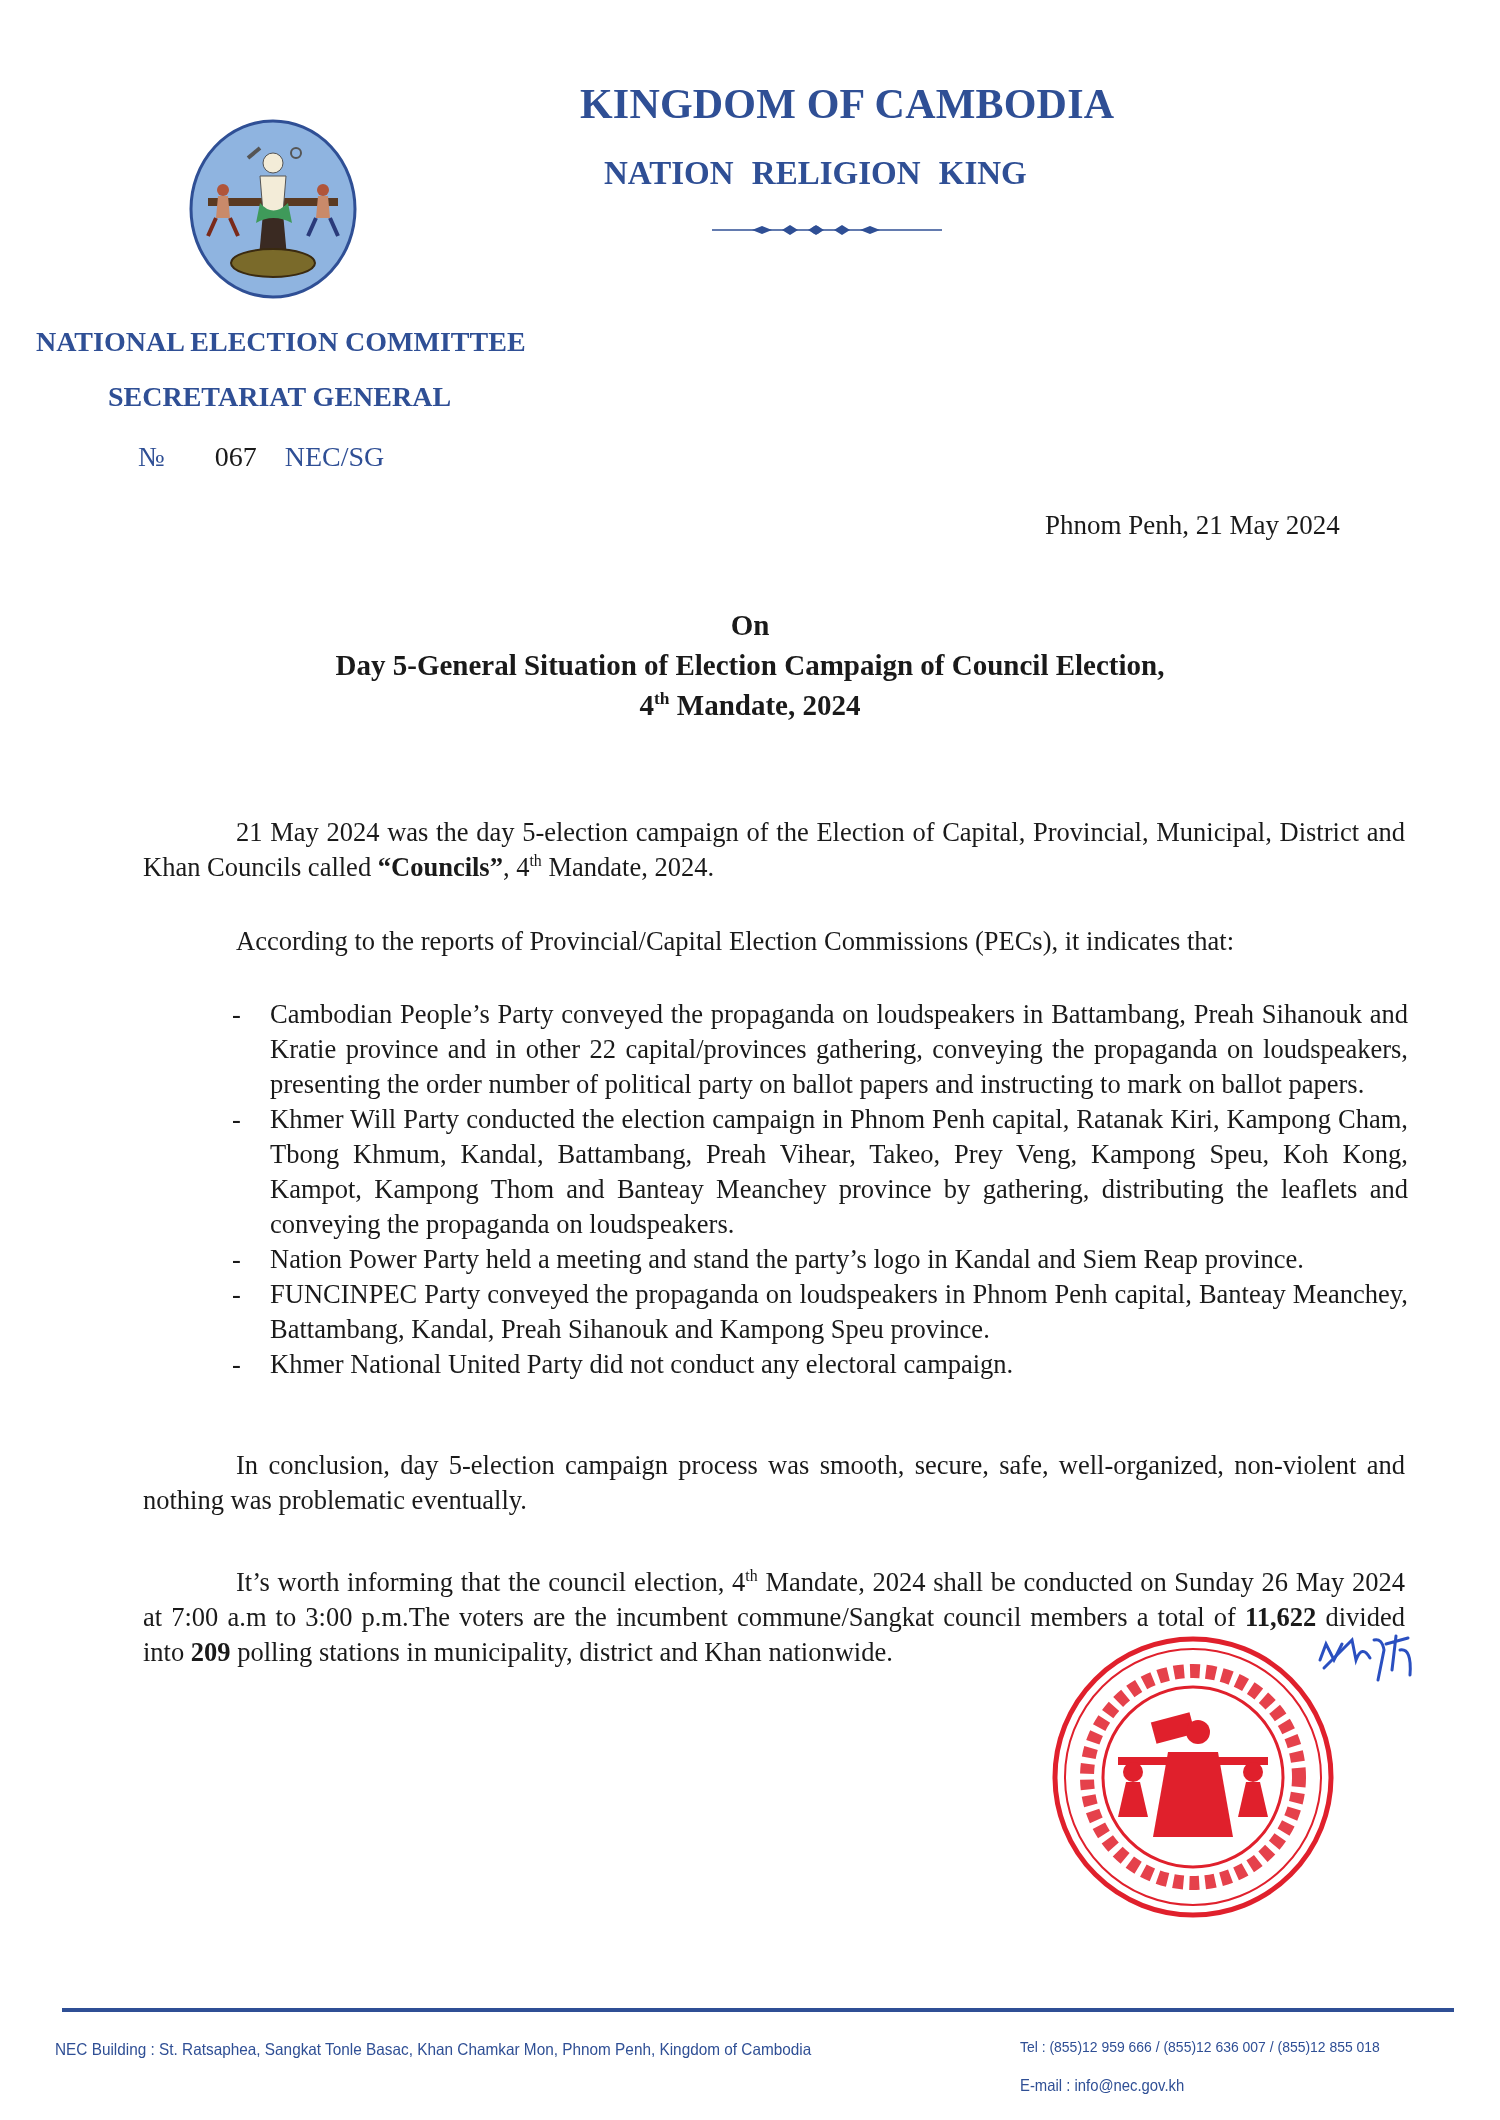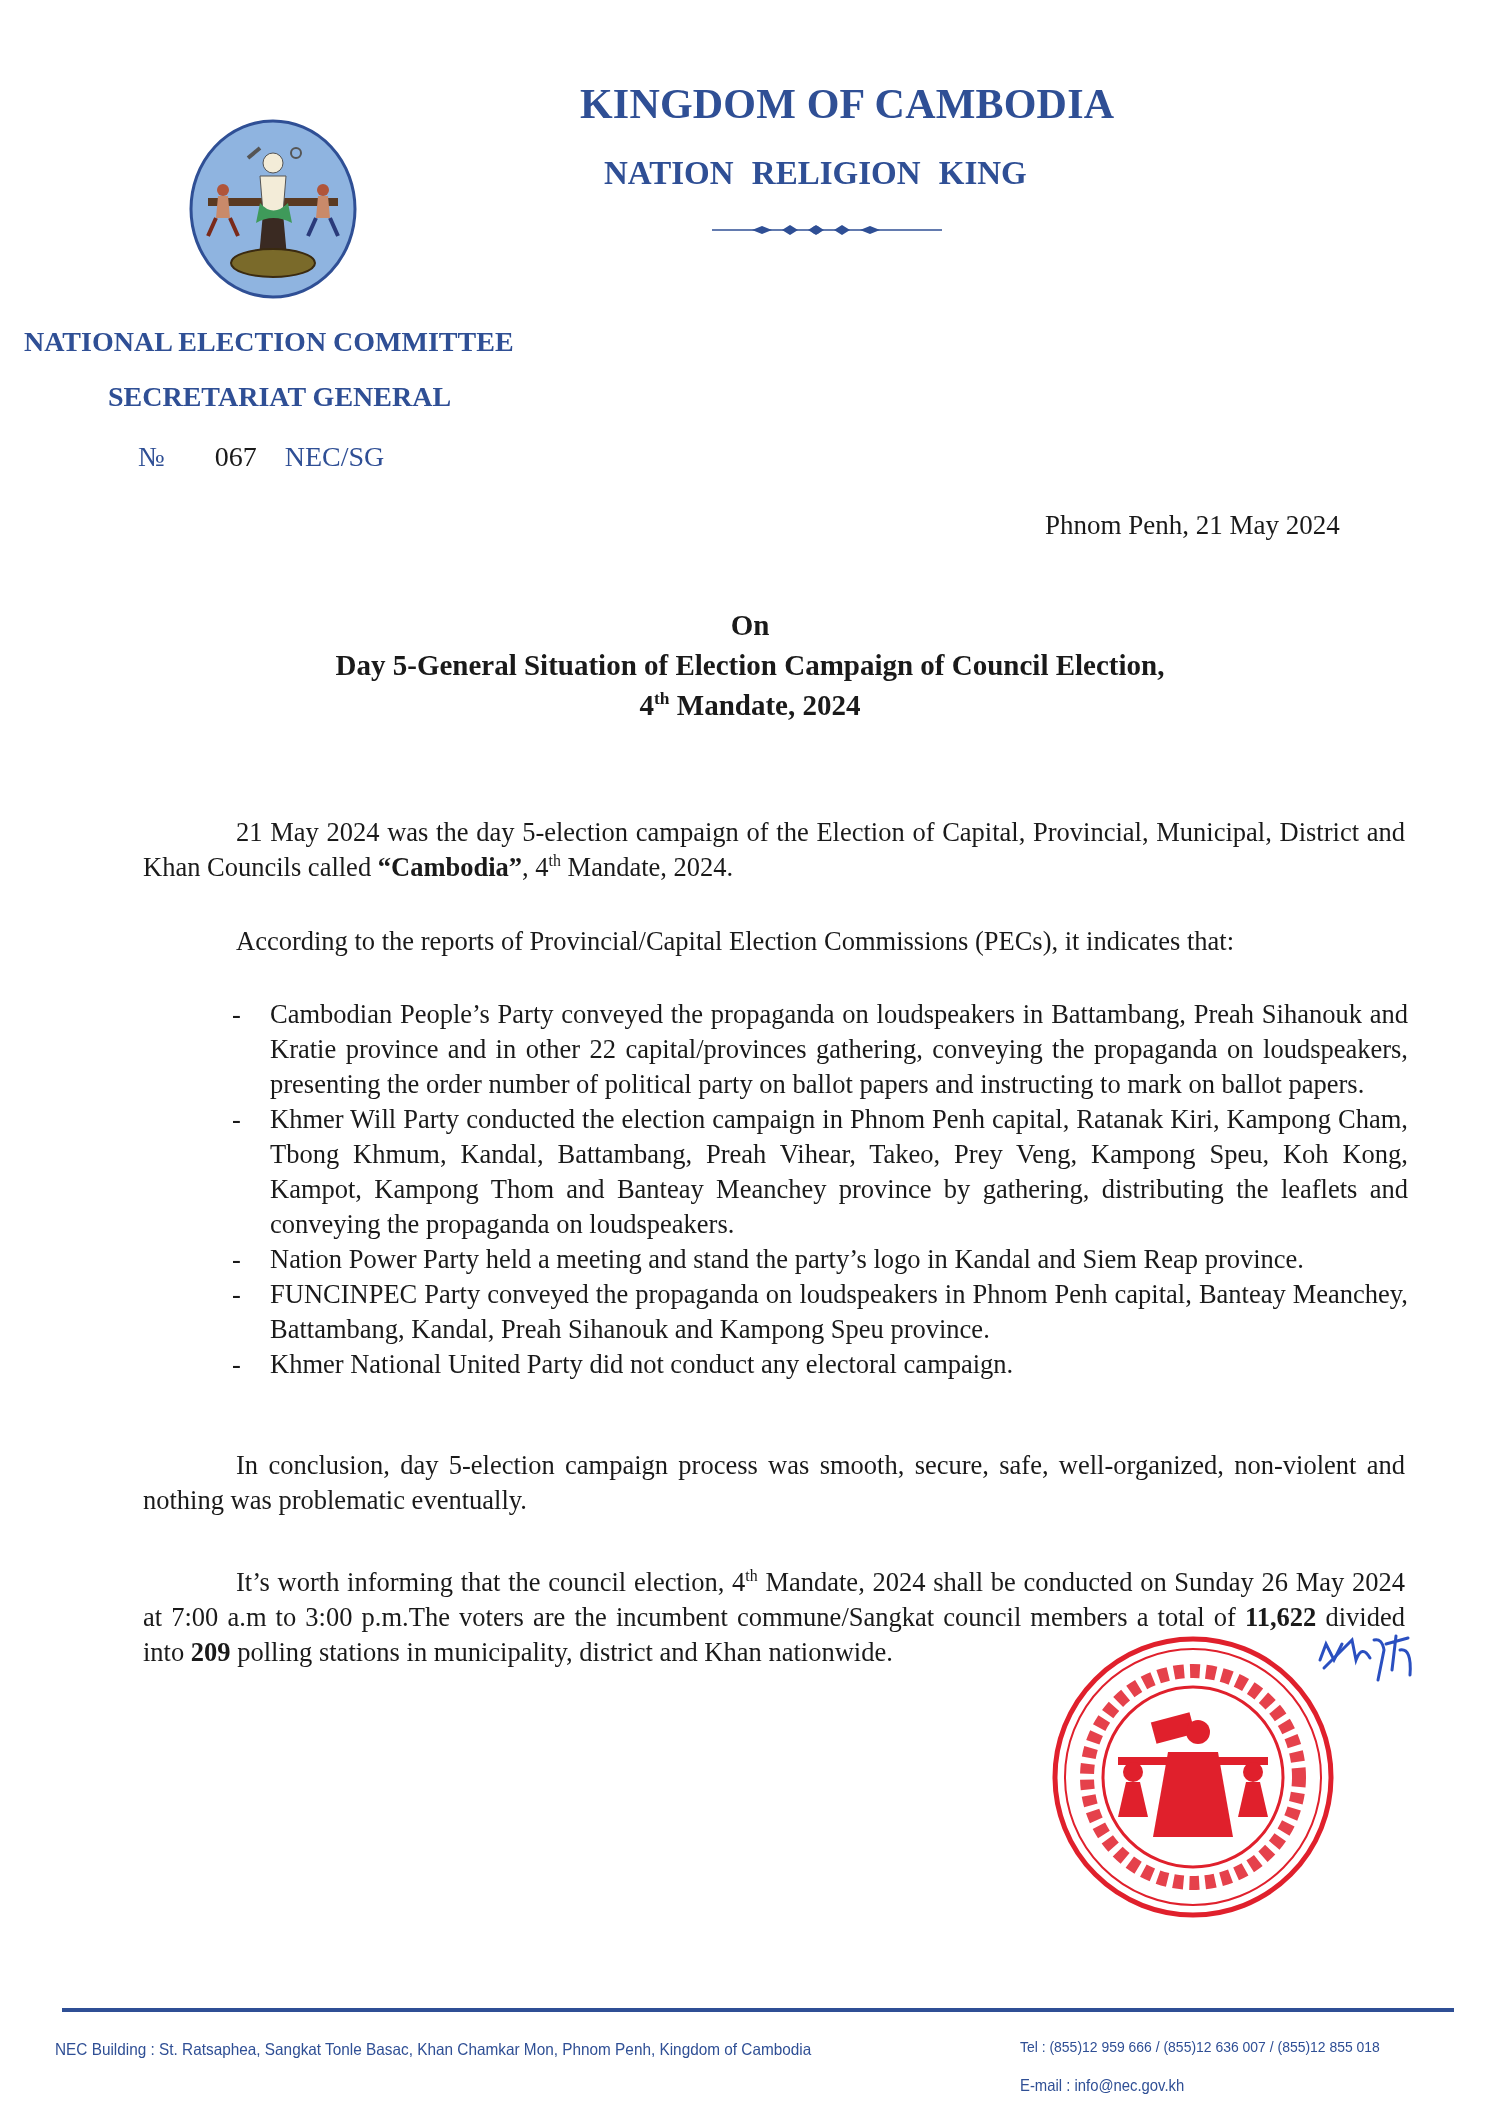--- a/index.html
+++ b/index.html
@@ -6,21 +6,21 @@
   body { width: 1500px; height: 2120px; position: relative; overflow: hidden;
          font-family: "Liberation Serif", "DejaVu Serif", serif; color: #1a1a1a; }
   .abs { position: absolute; }
   .blue { color: #2f4f95; }
 
   
   #emblem { left: 188px; top: 118px; width: 170px; height: 182px; }
   #kingdom { left: 580px; top: 80px; font-size: 42px; font-weight: bold; letter-spacing: 0.2px; text-align: center; }
   #motto { left: 604px; top: 155px; font-size: 33px; font-weight: bold; word-spacing: 10px; }
   #ornament { left: 712px; top: 222px; width: 230px; height: 16px; }
-  #nec-name { left: 24px; top: 326px; font-size: 28px; font-weight: bold; }
+  #nec-name { left: 36px; top: 326px; font-size: 28px; font-weight: bold; }
   #secretariat { left: 108px; top: 381px; font-size: 28px; font-weight: bold; }
   #ref-line { left: 138px; top: 441px; font-size: 28px; }
   #ref-line .num { color: #1a1a1a; margin-left: 50px; margin-right: 28px; }
 
   #date { left: 1045px; top: 510px; font-size: 27px; }
 
   
   #title-block { left: 0; width: 1500px; top: 605px; text-align: center; font-weight: bold; font-size: 29px; line-height: 40px; }
   sup { font-size: 60%; line-height: 0; vertical-align: super; }
 
@@ -81,21 +81,21 @@
 </div>
 
 <div id="date" class="abs">Phnom Penh, 21 May 2024</div>
 
 <div id="title-block" class="abs">
   <div>On</div>
   <div>Day 5-General Situation of Election Campaign of Council Election,</div>
   <div><span>4</span><sup>th</sup><span> Mandate, 2024</span></div>
 </div>
 
-<div id="para1" class="abs body-text"><span>21 May 2024 was the day 5-election campaign of the Election of Capital, Provincial, Municipal, District and Khan Councils called </span><b>“Cambodia”</b><span>, 4</span><sup>th</sup><span> Mandate, 2024.</span></div>
+<div id="para1" class="abs body-text"><span>21 May 2024 was the day 5-election campaign of the Election of Capital, Provincial, Municipal, District and Khan Councils called </span><b>“Councils”</b><span>, 4</span><sup>th</sup><span> Mandate, 2024.</span></div>
 
 <div id="para2" class="abs body-text">According to the reports of Provincial/Capital Election Commissions (PECs), it indicates that:</div>
 
 <ul id="bullets" class="abs body-text">
   <li><span class="dash">-</span><span>Cambodian People’s Party conveyed the propaganda on loudspeakers in Battambang, Preah Sihanouk and Kratie province and in other 22 capital/provinces gathering, conveying the propaganda on loudspeakers, presenting the order number of political party on ballot papers and instructing to mark on ballot papers.</span></li>
   <li><span class="dash">-</span><span>Khmer Will Party conducted the election campaign in Phnom Penh capital, Ratanak Kiri, Kampong Cham, Tbong Khmum, Kandal, Battambang, Preah Vihear, Takeo, Prey Veng, Kampong Speu, Koh Kong, Kampot, Kampong Thom and Banteay Meanchey province by gathering, distributing the leaflets and conveying the propaganda on loudspeakers.</span></li>
   <li><span class="dash">-</span><span>Nation Power Party held a meeting and stand the party’s logo in Kandal and Siem Reap province.</span></li>
   <li><span class="dash">-</span><span>FUNCINPEC Party conveyed the propaganda on loudspeakers in Phnom Penh capital, Banteay Meanchey, Battambang, Kandal, Preah Sihanouk and Kampong Speu province.</span></li>
   <li><span class="dash">-</span><span>Khmer National United Party did not conduct any electoral campaign.</span></li>
 </ul>

